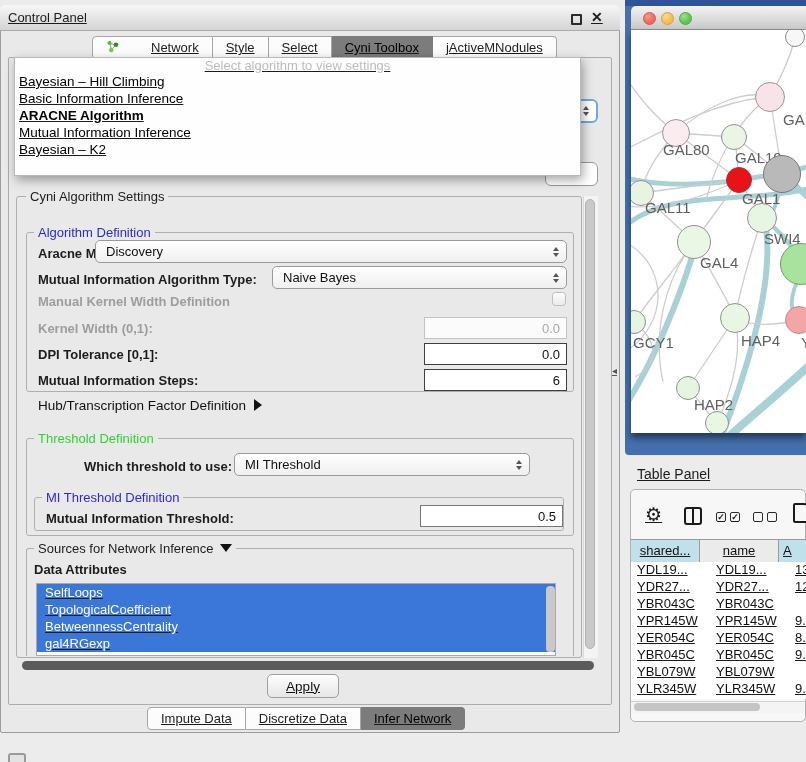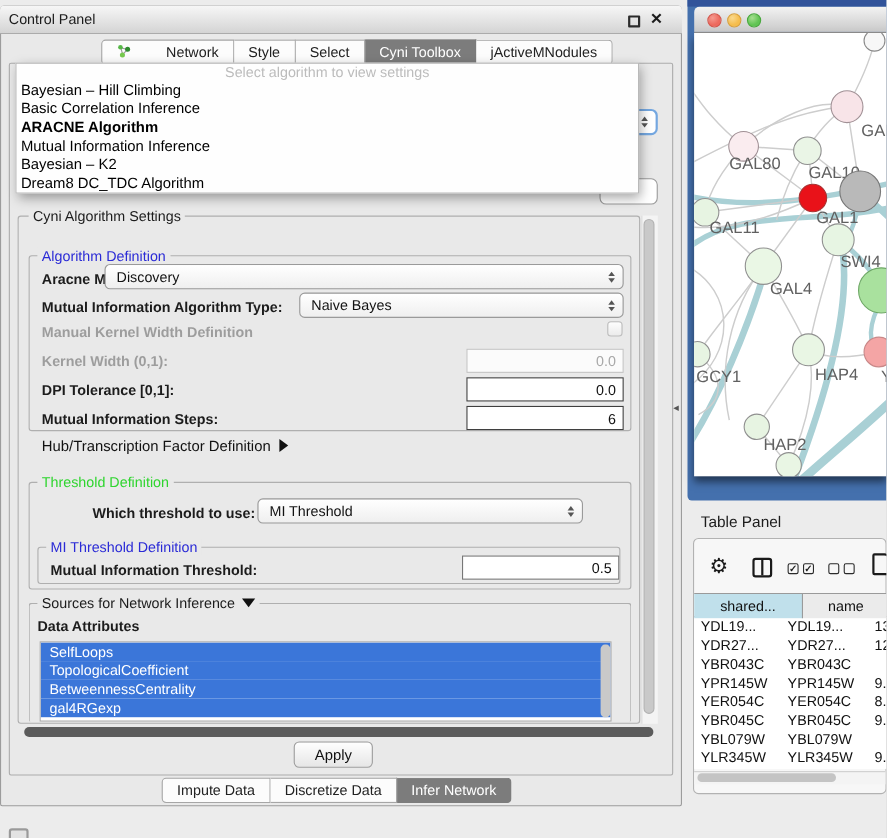--- a/index.html
+++ b/index.html
@@ -1,42 +1,42 @@
 <!DOCTYPE html>
 <html><head>
 <meta charset="utf-8">
 <style>
   * { margin:0; padding:0; box-sizing:border-box; }
   body { background:#d8d8d8; }
   .screen {
     position:relative; width:806px; height:762px; overflow:hidden;
     background:#ECECEC; font-family:"Liberation Sans", sans-serif; color:#1c1c1c;
   }
-  .abs { position:absolute; }
+  .abs { position:absolute;text-decoration:underline; }
 
   
   #control-window { left:0; top:5px; width:620px; height:728px;
     background:#E9E9E9; border:1px solid #9C9C9C; border-radius:4px 4px 2px 2px; }
   #cp-titlebar { left:0; top:5px; width:620px; height:26px;
     background:linear-gradient(#F7F7F7,#D4D4D4); border-bottom:1px solid #ABABAB;
     border-radius:4px 4px 0 0; }
   #cp-title { left:8px; top:10px; font-size:13px; color:#1b1b1b; }
   #cp-float-btn { left:571px; top:14px; width:11px; height:11px; border:2px solid #2b2b2b; border-radius:1px; background:transparent; }
   #cp-close-btn { left:591px; top:9px; font-size:14px; font-weight:bold; color:#1b1b1b; }
 
   
   .tab-row { display:flex; }
   #cp-tabs { left:92px; top:36px; }
   #bottom-tabs { left:147px; top:707px;border-radius:11px; }
   .cp-tab { display:flex; align-items:center; gap:5px; padding:0 13px; height:23px;
     background:#FCFCFC; border:1px solid #A6A6A6; border-left:none;
     font-size:13px; color:#222; white-space:nowrap; }
   .cp-tab:first-child { border-left:1px solid #A6A6A6; border-radius:4px 0 0 4px;gap:32px; }
   .cp-tab:last-child { border-radius:0 4px 4px 0; }
-  .cp-tab.selected { background:#7C7C7C; border-color:#7C7C7C; color:#ffffff; }
+  .cp-tab.selected { background:#7C7C7C; border-color:#7C7C7C; color:#000000; }
 
   
   #cp-panel { left:8px; top:57px; width:604px; height:648px;
     border:1px solid #ACACAC; border-radius:2px; background:#E9E9E9; }
 
   
   .combo-fragment { background:#fff; border:1px solid #9a9a9a; border-radius:6px; }
   #frag-focus { left:572px; top:99px; width:26px; height:24px; border:2px solid #74A7E0; }
   #frag-plain { left:545px; top:162px; width:53px; height:24px; }
 
@@ -188,25 +188,24 @@
         <i class="up"></i>
         <i class="down"></i>
       </span>
   </div>
   <div class="abs combo-fragment" id="frag-plain"></div>
 
   <div class="abs" id="algo-popup">
     <div id="algo-placeholder">Select algorithm to view settings</div>
     <div id="algo-list">
         <div class="algo-item">Bayesian – Hill Climbing</div>
-        <div class="algo-item">Basic Correlation Inference</div>
+        <div class="algo-item">Basic Information Inference</div>
         <div class="algo-item bold">ARACNE Algorithm</div>
         <div class="algo-item">Mutual Information Inference</div>
         <div class="algo-item">Bayesian – K2</div>
-        <div class="algo-item">Dream8 DC_TDC Algorithm</div>
       </div>
   </div>
 
   <div class="groupbox" style="left:16px;top:196px;width:566px;height:462px;"></div>
   <span class="legend" style="left:26px;top:189px;">Cyni Algorithm Settings</span>
 
   <div class="groupbox" style="left:26px;top:232px;width:548px;height:160px;"></div>
   <span class="legend blue" style="left:34px;top:225px;">Algorithm Definition</span>
 
   <span class="lbl" style="left:38px;top:246px;">Aracne Mode:</span>
@@ -383,21 +382,21 @@
     <span class="chk">✓</span>
   </div>
   <div class="abs chk-pair" id="unchecked-pair">
     <span class="chk"></span>
     <span class="chk"></span>
   </div>
   <div class="abs" id="file-icon"></div>
 
   <div class="abs" id="node-table">
       <div class="tbl-header">
-        <div class="th hl" style="width: 99px;">shared...</div>
+        <div class="th hl" style="width: 69px;">shared...</div>
         <div class="th" style="width: 79px;">name</div>
         <div class="th hl left" style="width: 60px;">A</div>
       </div>
       <div class="tbl-row">
         <div class="td" style="width: 79px;">YDL19...</div>
         <div class="td" style="width: 79px;">YDL19...</div>
         <div class="td" style="width: 60px;">13</div>
       </div>
       <div class="tbl-row">
         <div class="td" style="width: 79px;">YDR27...</div>

